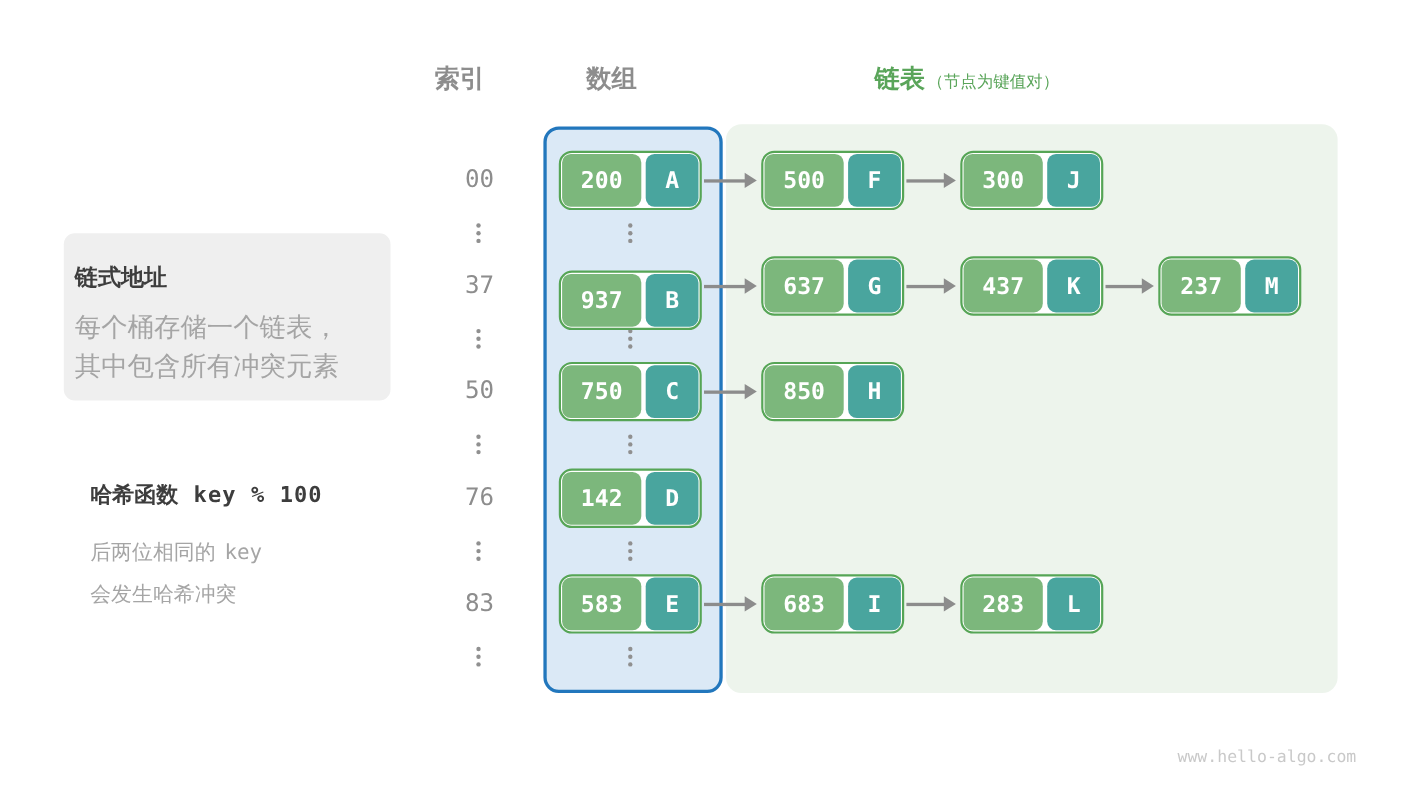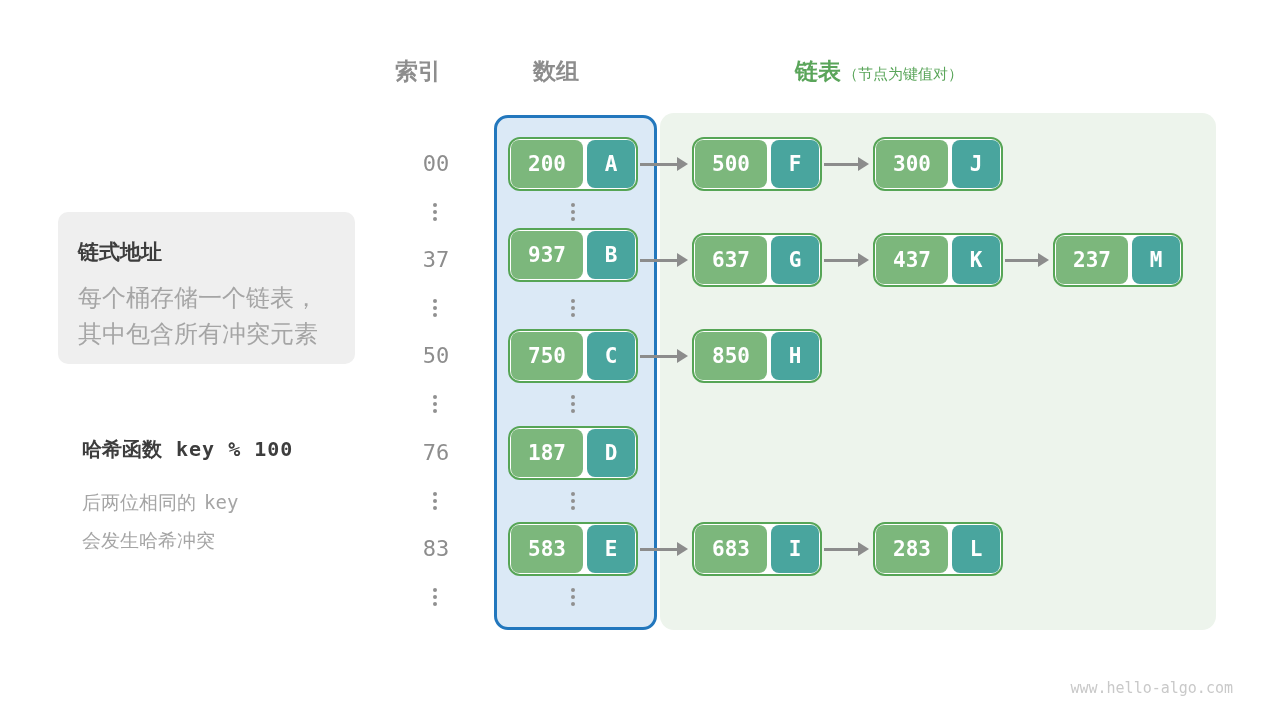--- a/index.html
+++ b/index.html
@@ -30,21 +30,21 @@
     border-radius:14px;box-sizing:border-box;}
   
   .hdr{position:absolute;top:56px;font-size:23px;font-weight:bold;color:var(--gray-text);}
   .hdr-index{left:395px;width:62px;text-align:left;}
   .hdr-array{left:533px;width:62px;text-align:left;}
   .hdr-list{left:795px;color:var(--green-text);display:flex;align-items:baseline;}
   .hdr-list .note{font-weight:normal;font-size:15px;margin-left:2px;}
   
   .callout{position:absolute;left:58px;top:212px;width:297px;height:152px;
     background:var(--callout-bg);border-radius:10px;box-sizing:border-box;
-    padding:26px 24px 0 20px;}
+    padding:26px 24px 0 10px;}
   .callout .title{font-size:21px;font-weight:bold;color:var(--dark-text);}
   .callout .body{margin-top:14px;font-size:24px;line-height:36px;color:var(--light-text);}
   
   .hashnote{position:absolute;left:82px;top:436px;}
   .hashnote .trow{font-size:20px;font-weight:bold;color:var(--dark-text);}
   .hashnote .code{font-family:"DejaVu Sans Mono",monospace;margin-left:14px;letter-spacing:1px;}
   .hashnote .body{margin-top:20px;font-size:19px;line-height:38px;color:var(--light-text);}
   .hashnote .body .code2{font-family:"DejaVu Sans Mono",monospace;margin-left:8px;}
   
   .idx{position:absolute;left:405px;width:62px;height:54px;text-align:center;
@@ -174,21 +174,21 @@
   <div class="node" style="left:692px;top:137px">
     <span class="key">500</span>
     <span class="val">F</span>
   </div>
   <div class="arrow" style="left:824px;top:157px;width:45px"></div>
   <div class="node" style="left:873px;top:137px">
     <span class="key">300</span>
     <span class="val">J</span>
   </div>
 
-  <div class="node" style="left:508px;top:228px">
+  <div class="node" style="left:508px;top:246px">
     <span class="key">937</span>
     <span class="val">B</span>
   </div>
   <div class="arrow" style="left:640px;top:253px;width:48px"></div>
   <div class="node" style="left:692px;top:233px">
     <span class="key">637</span>
     <span class="val">G</span>
   </div>
   <div class="arrow" style="left:824px;top:253px;width:45px"></div>
   <div class="node" style="left:873px;top:233px">
@@ -205,21 +205,21 @@
     <span class="key">750</span>
     <span class="val">C</span>
   </div>
   <div class="arrow" style="left:640px;top:349px;width:48px"></div>
   <div class="node" style="left:692px;top:329px">
     <span class="key">850</span>
     <span class="val">H</span>
   </div>
 
   <div class="node" style="left:508px;top:426px">
-    <span class="key">187</span>
+    <span class="key">142</span>
     <span class="val">D</span>
   </div>
 
   <div class="node" style="left:508px;top:522px">
     <span class="key">583</span>
     <span class="val">E</span>
   </div>
   <div class="arrow" style="left:640px;top:542px;width:48px"></div>
   <div class="node" style="left:692px;top:522px">
     <span class="key">683</span>

